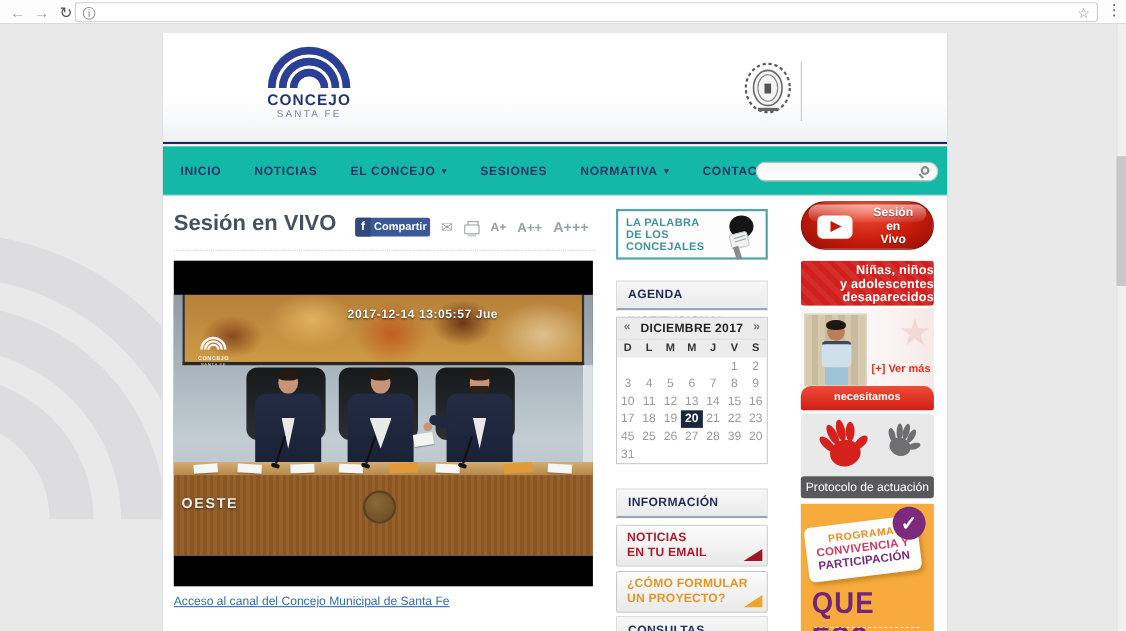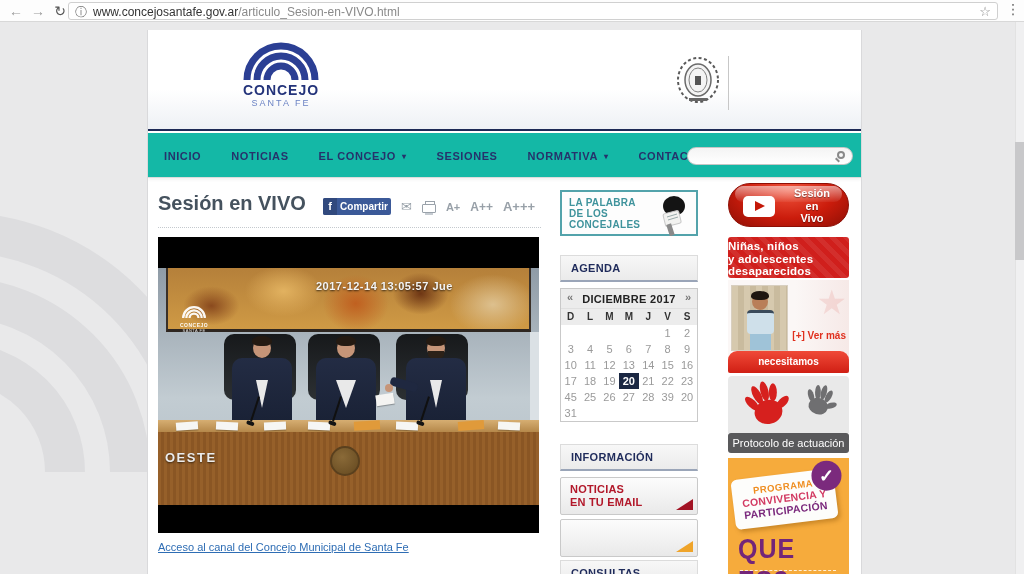--- a/index.html
+++ b/index.html
@@ -177,21 +177,21 @@
   .live-btn::before { content:""; position:absolute; left:6px; top:2px; right:6px; height:16px;
               border-radius:14px; background:linear-gradient(180deg,rgba(255,255,255,.55),rgba(255,255,255,.05)); }
   .play { position:absolute; left:14px; top:12px; width:32px; height:21px; background:#fff; border-radius:5px; }
   .play::after { content:""; position:absolute; left:12px; top:5px; width:0; height:0;
                  border-top:5.5px solid transparent; border-bottom:5.5px solid transparent;
                  border-left:10px solid #c41808; }
   .live-txt { position:absolute; left:52px; top:3px; width:62px; text-align:center; color:#fff;
               font-size:11px; font-weight:bold; line-height:12.5px; text-shadow:0 1px 1px rgba(0,0,0,.4); }
   .missing-banner { position:absolute; left:0; top:207px; width:121px; height:41px; border-radius:3px;
       background:repeating-linear-gradient(45deg, rgba(255,255,255,.07) 0 5px, rgba(255,255,255,0) 5px 10px), #d01f1c;
-      color:#fff; font-weight:bold; font-size:11.5px; text-align:left; line-height:12.5px; padding-top:3px;
+      color:#fff; font-weight:bold; font-size:11.5px; text-align:right; line-height:12.5px; padding-top:3px;
       cursor:pointer; letter-spacing:.2px; }
   .missing-box { position:absolute; left:0; top:250px; width:121px; height:93px;
                  background:linear-gradient(90deg,#fbf7f6 55%,#f6e9e7); }
   .missing-box .star-wm { position:absolute; right:2px; top:2px; font-size:34px; color:rgba(214,60,50,.12); }
   .child-photo { position:absolute; left:3px; top:5px; width:57px; height:66px; overflow:hidden; cursor:pointer;
       background:repeating-linear-gradient(90deg,#d6c9ae 0 6px,#c9bb9e 6px 12px); border:1px solid #d8cfc0; }
   .child-head { position:absolute; left:20px; top:7px; width:16px; height:17px; border-radius:50%; background:#b97f58; }
   .child-head::before { content:""; position:absolute; left:-1px; top:-2px; width:18px; height:9px;
       border-radius:50% 50% 40% 40%; background:#1e1610; }
   .child-body { position:absolute; left:15px; top:24px; width:27px; height:24px; border-radius:4px; background:#cfe0ea;
@@ -220,21 +220,20 @@
 </style>
 </head>
 <body>
 
 <div class="chrome">
   <span class="navbtn" style="left:6px;">←</span>
   <span class="navbtn" style="left:28px;">→</span>
   <span class="navbtn reload" style="left:50px;">↻</span>
   <div class="urlbox">
     <span class="info">ⓘ</span>
-    <span class="url"><span>www.concejosantafe.gov.ar</span><span class="path">/articulo_Sesion-en-VIVO.html</span></span>
     <span class="star">☆</span>
   </div>
   <span class="menu3">⋮</span>
 </div>
 
 <div class="page">
 
   <svg class="watermark" width="260" height="552" viewBox="0 0 260 552">
     <path d="M -45 340 A 110 110 0 0 1 65 450" fill="none" stroke="#dddddf" stroke-width="40"></path>
     <path d="M -45 275 A 175 175 0 0 1 130 450" fill="none" stroke="#dddddf" stroke-width="40"></path>
@@ -438,20 +437,24 @@
       <div class="sideheader info-h">INFORMACIÓN</div>
 
       <div class="side-btn email-b">
         <div class="btxt">
           <div>NOTICIAS</div>
           <div>EN TU EMAIL</div>
         </div>
         <div class="corner"></div>
       </div>
       <div class="side-btn proj-b">
+        <div class="btxt">
+          <div>¿CÓMO FORMULAR</div>
+          <div>UN PROYECTO?</div>
+        </div>
         <div class="corner"></div>
       </div>
 
       <div class="sideheader consultas-h">CONSULTAS</div>
     </div>
 
     <div class="rightcol">
       <div class="live-btn">
         <div class="play"></div>
         <div class="live-txt">

